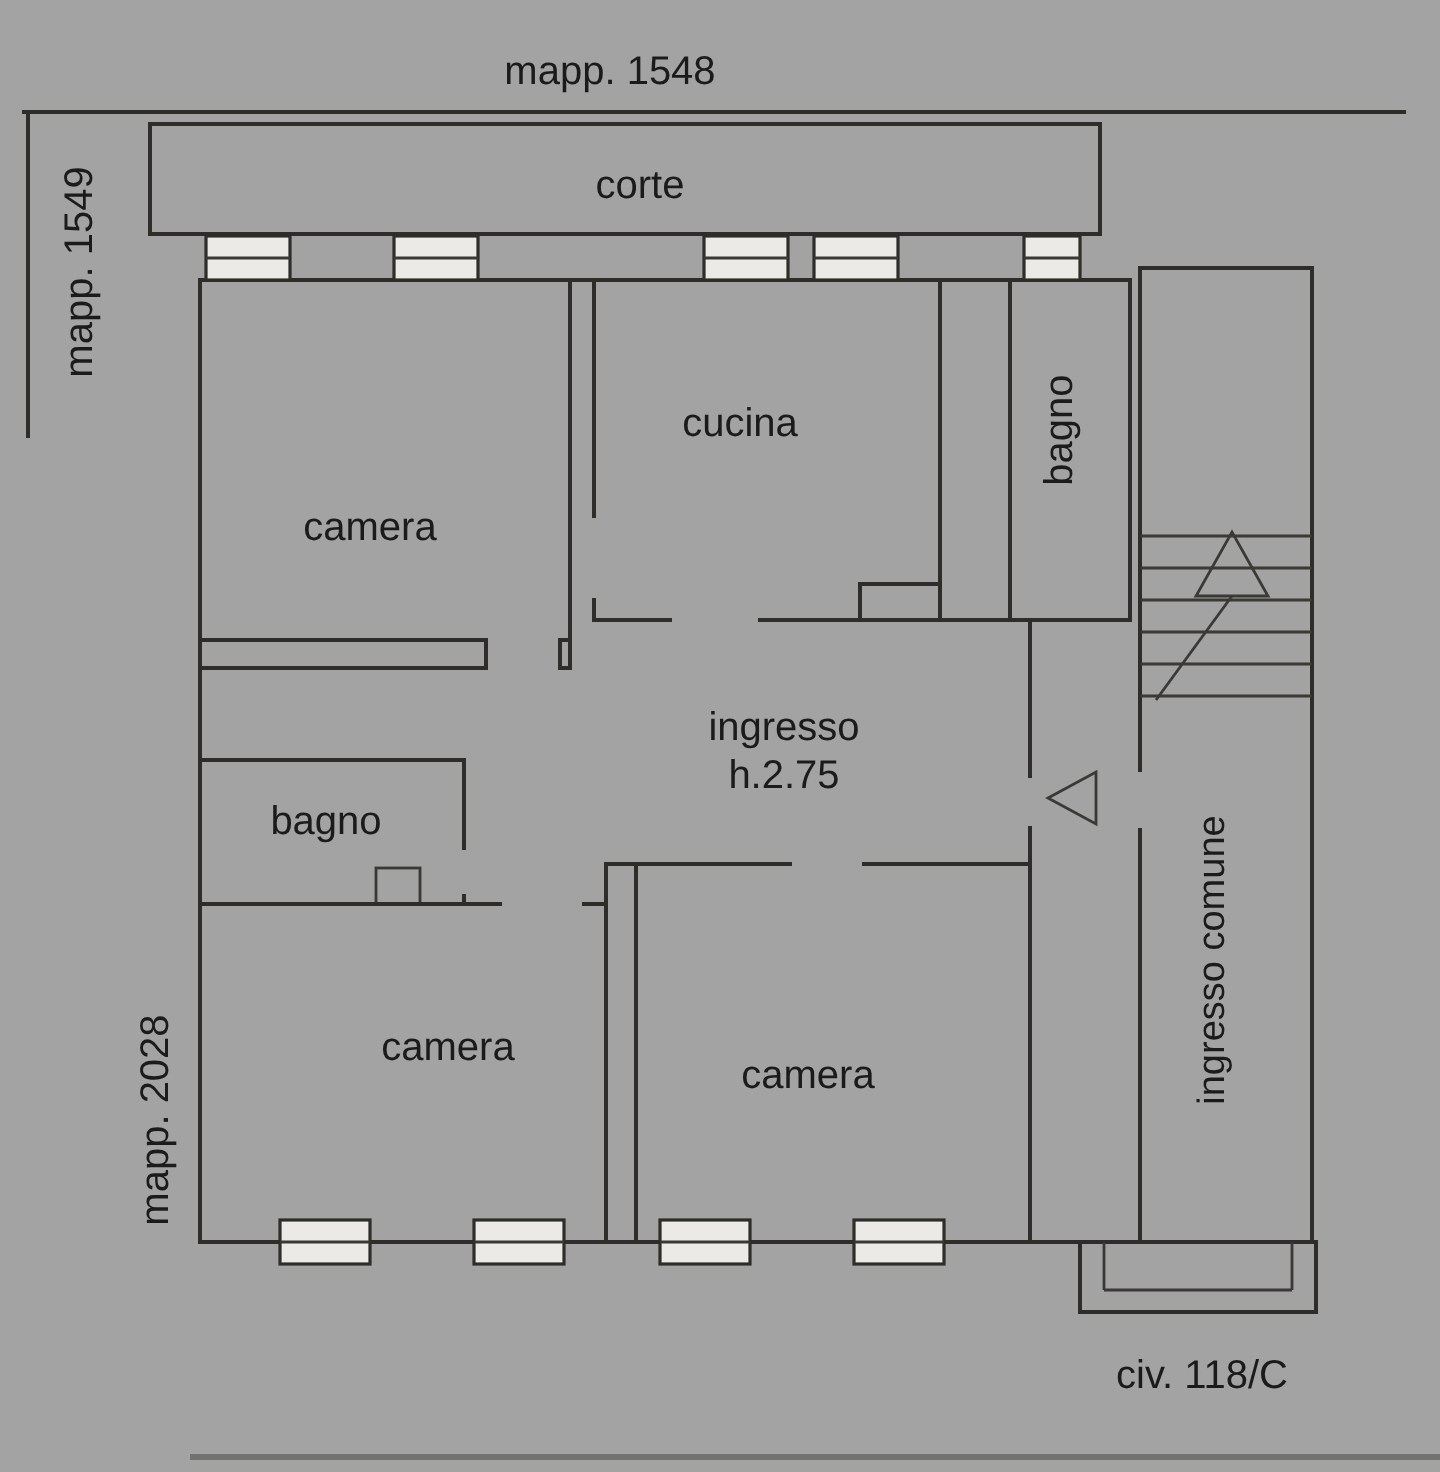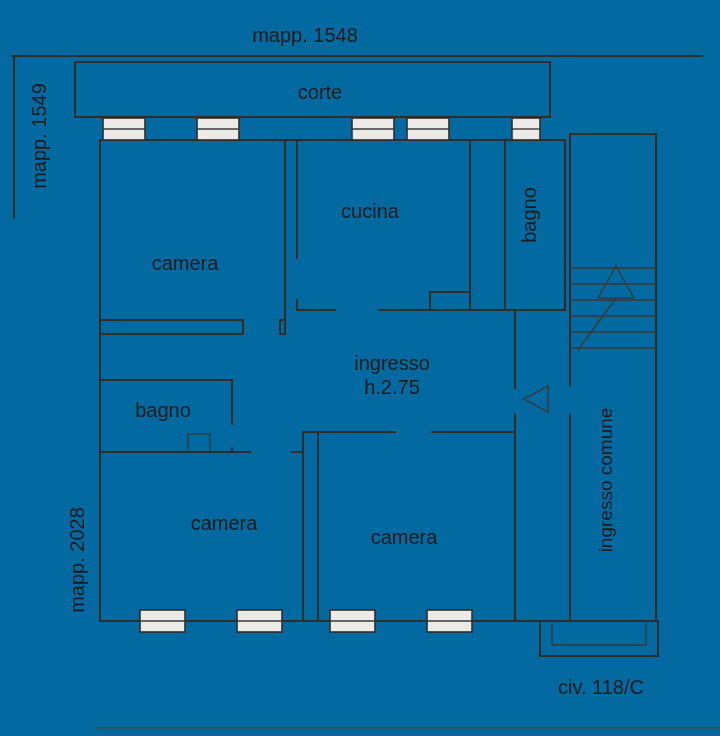--- a/index.html
+++ b/index.html
@@ -4,21 +4,21 @@
 <style>
   html, body {
     margin: 0;
     padding: 0;
     background: #dedddb;
   }
   .scan-page {
     position: relative;
     width: 720px;
     height: 736px;
-    background: #0369a1;
+    background: #a3a3a3;
     overflow: hidden;
     font-family: "Liberation Sans", sans-serif;
   }
   svg { display: block; }
   .wall   { stroke: #2e2d2a; stroke-width: 2;   fill: none; stroke-linecap: square; }
   .thin   { stroke: #3a3936; stroke-width: 1.4; fill: none; }
   .winbox { stroke: #2e2d2a; stroke-width: 1.6; fill: #eceae6; }
   .lbl    { fill: #1b1b1b; font-family: "Liberation Sans", sans-serif; font-size: 20px; }
   .lbl-sm { fill: #1b1b1b; font-family: "Liberation Sans", sans-serif; font-size: 19px; }
   .artifact { fill: #4a4a48; opacity: 0.55; }

